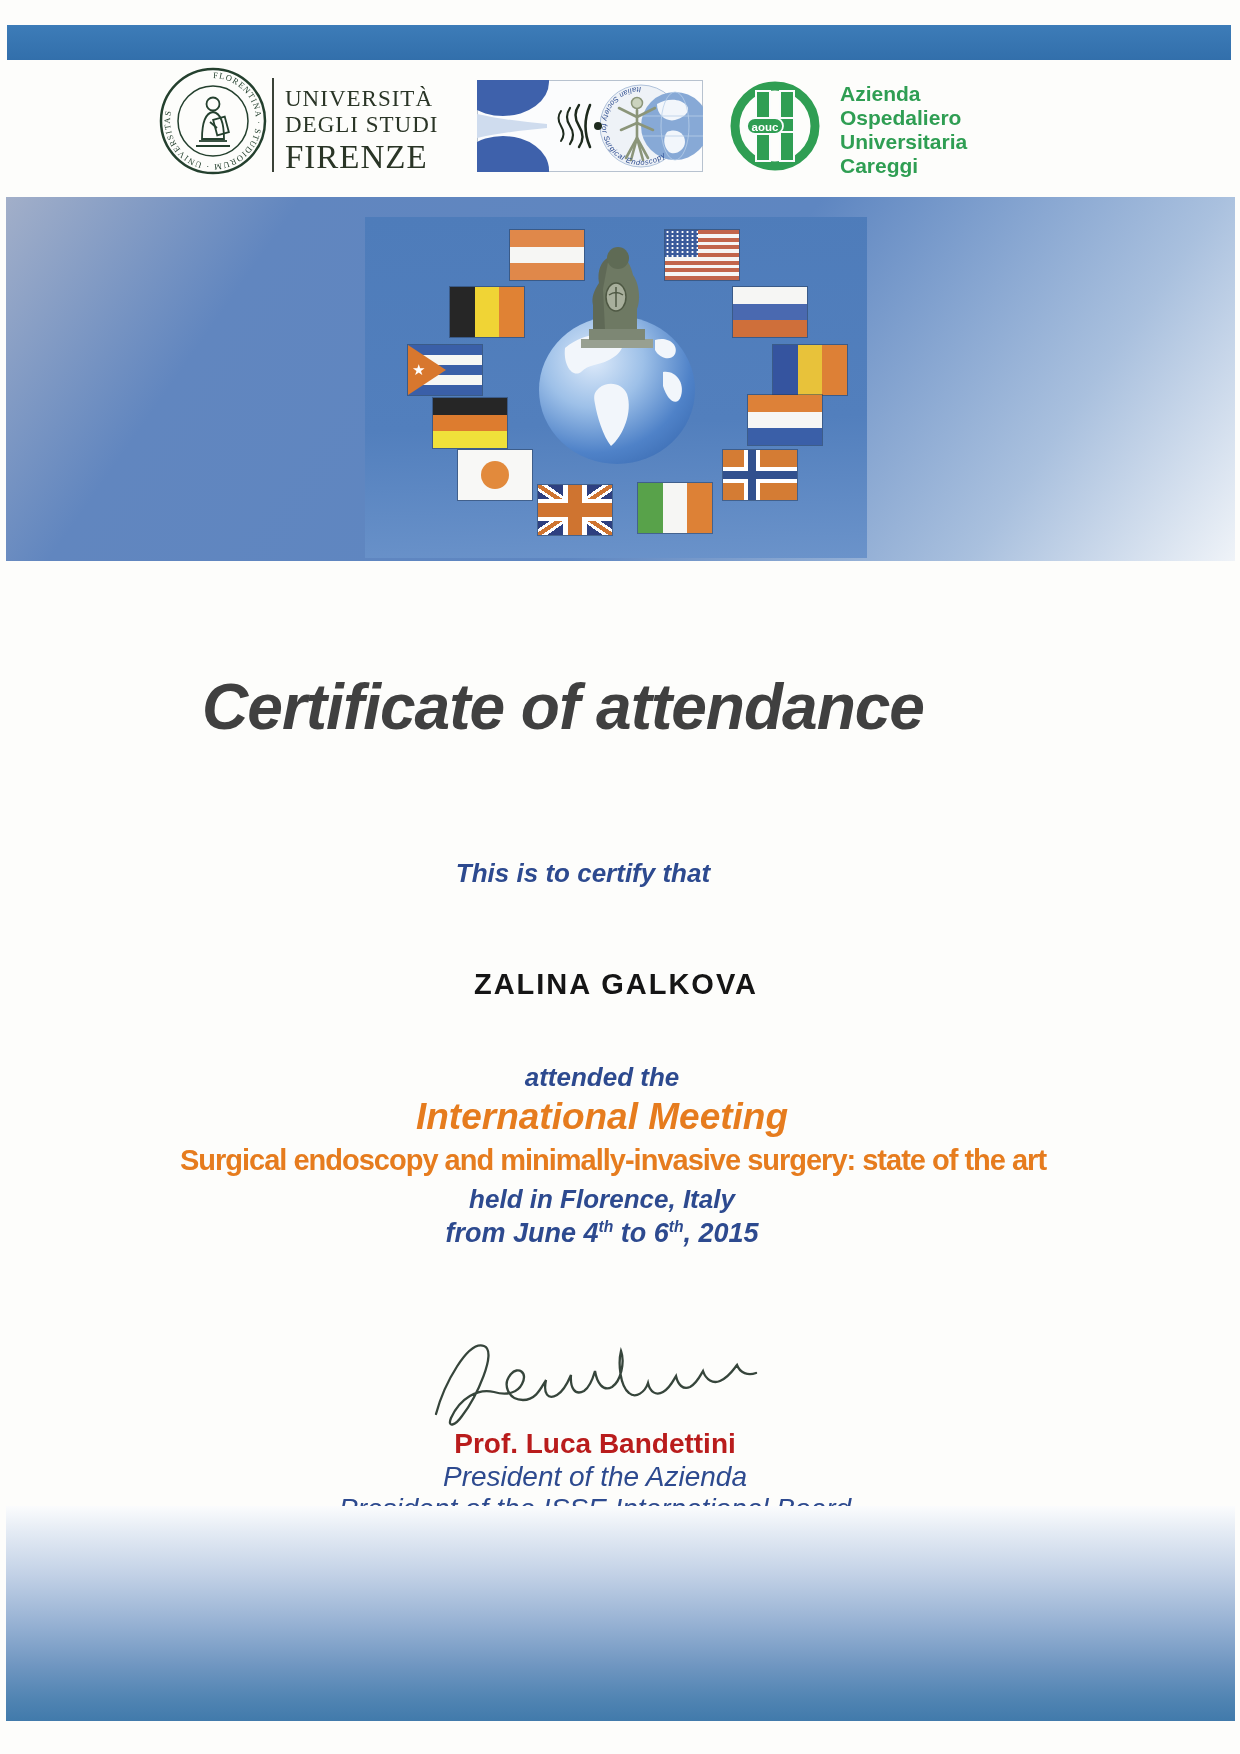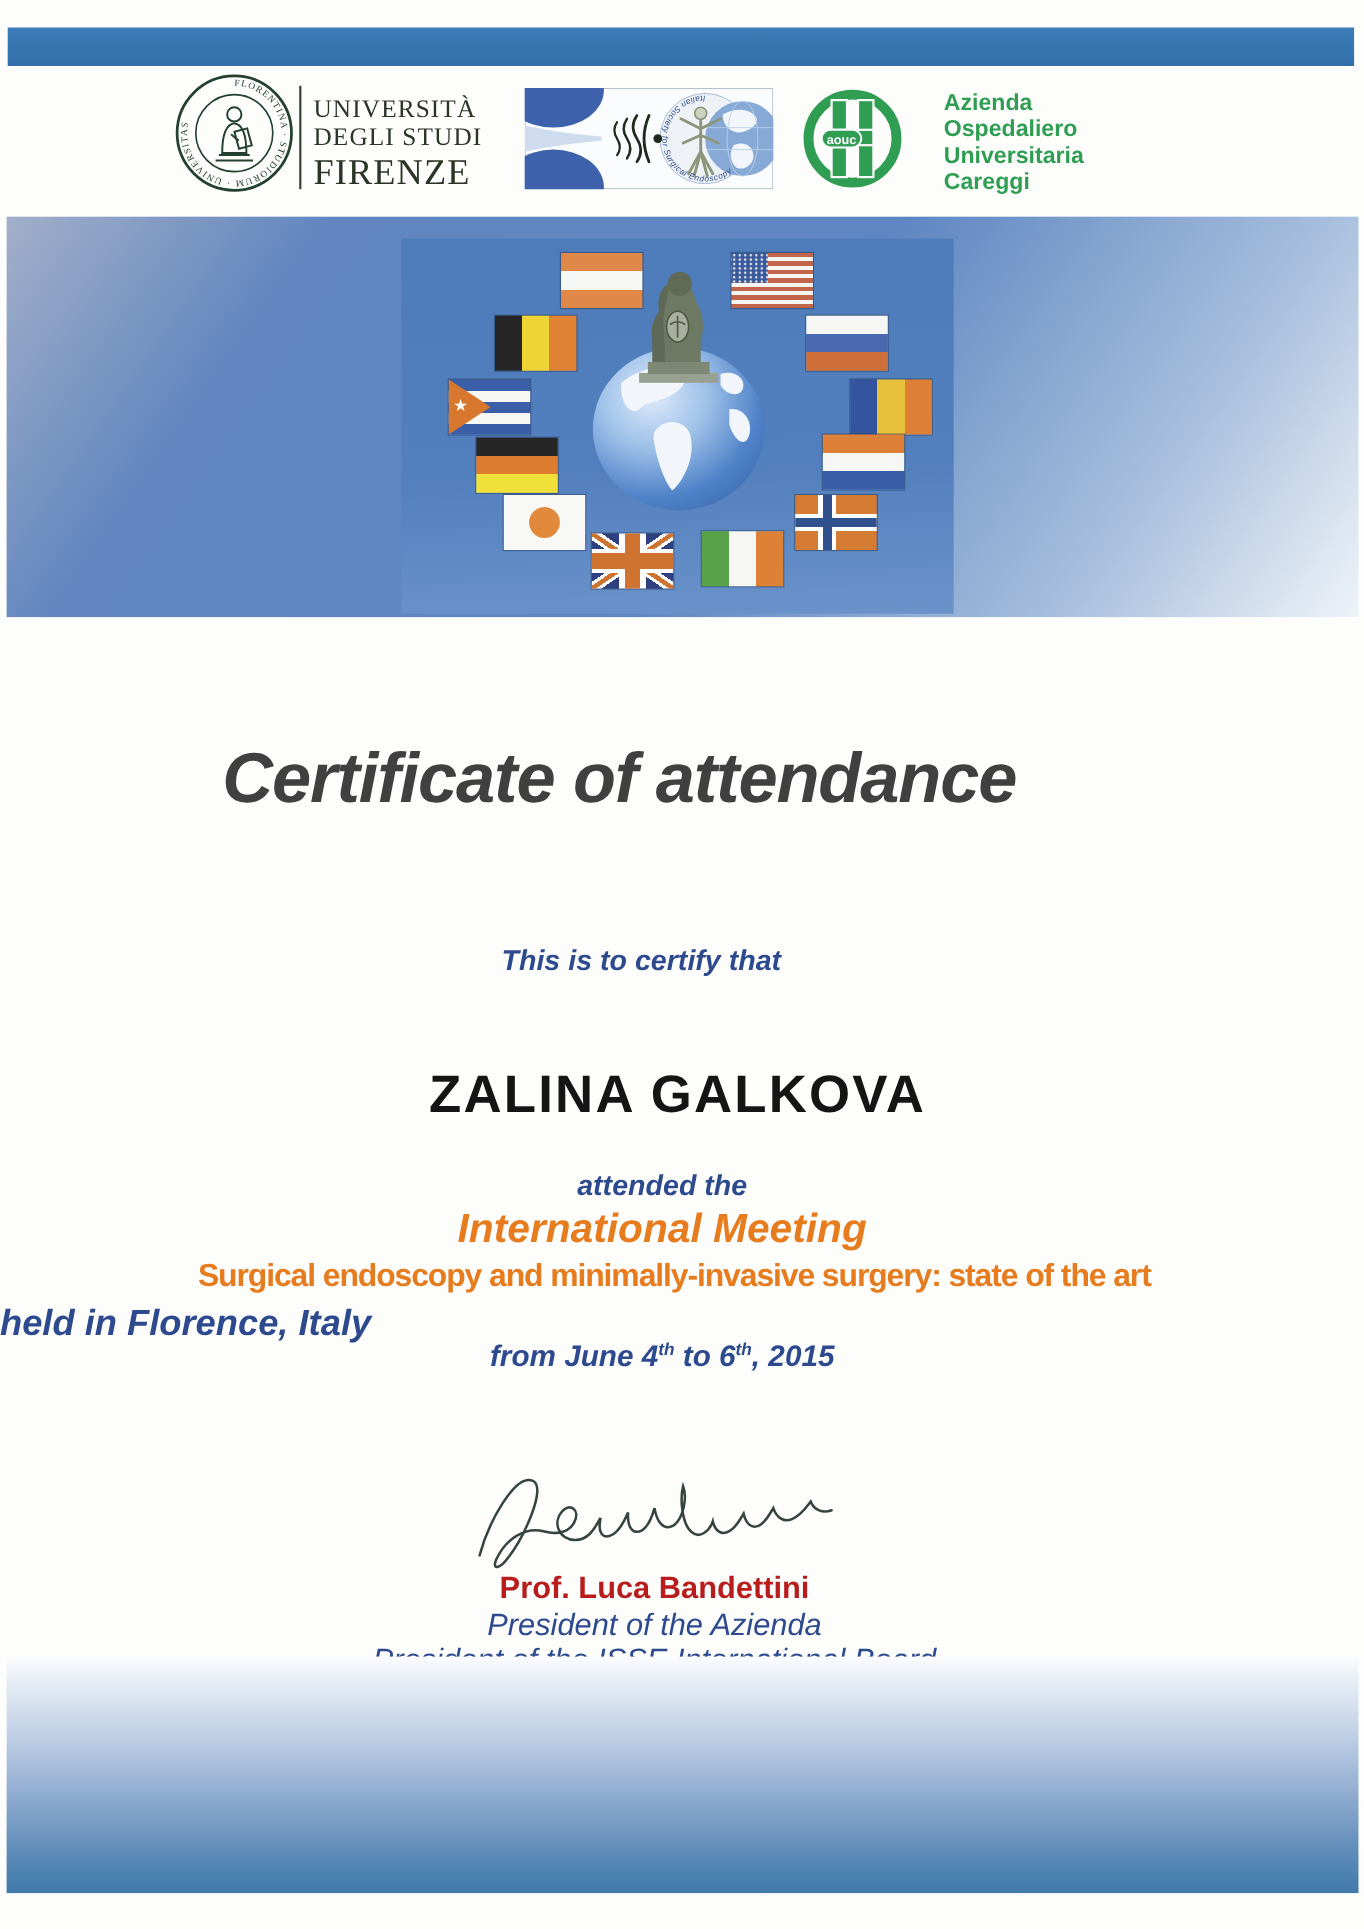--- a/index.html
+++ b/index.html
@@ -17,21 +17,21 @@
   .unifi{position:absolute;left:158px;top:4px;width:320px;height:120px;}
   .unifi-seal{position:absolute;left:0;top:0;}
   .unifi-divider{position:absolute;left:114px;top:12px;width:2px;height:94px;background:#3a4238;}
   .unifi-text{position:absolute;left:127px;top:20px;color:#2a3526;
     font-family:"Liberation Serif",serif;letter-spacing:1px;white-space:nowrap;}
   .unifi-line1,.unifi-line2{font-size:23px;line-height:26px;}
   .unifi-line3{font-size:33px;line-height:38px;}
   .isse-logo{position:absolute;left:477px;top:18px;}
   .aouc{position:absolute;left:727px;top:16px;width:330px;height:100px;}
   .aouc-text{position:absolute;left:113px;top:4px;color:#2f9e53;font-weight:bold;
-    font-size:21px;line-height:24px;white-space:nowrap;margin-left:18px;}
+    font-size:21px;line-height:24px;white-space:nowrap;}
   
   .banner{position:absolute;left:6px;right:5px;top:197px;height:364px;
     background:linear-gradient(125deg,#a2afc9 0%,#6186bf 20%,#5e86c1 55%,#a9c0de 82%,#eff3f8 100%);}
   .banner-inner{position:absolute;left:359px;top:20px;width:502px;height:341px;
     background:linear-gradient(178deg,#4e7cba 0%,#527fbd 60%,#6b93ca 100%);}
   .flag{position:absolute;width:74px;height:50px;box-shadow:0 0 0 1px rgba(35,55,85,.5);}
   .flag-austria{left:145px;top:13px;background:linear-gradient(to bottom,#e0884a 33.4%,#f6f6f4 33.4% 66.7%,#e0884a 66.7%);}
   .flag-usa{left:300px;top:13px;background:repeating-linear-gradient(to bottom,#c2654a 0 3.85px,#f6f6f4 3.85px 7.7px);}
   .flag-usa::before{content:"";position:absolute;left:0;top:0;width:44%;height:54%;
     background-color:#3a5a9b;background-image:radial-gradient(#ffffff 1px,transparent 1.3px);background-size:5px 4px;}
@@ -65,29 +65,29 @@
     #2e4080;}
   .flag-ireland{left:273px;top:266px;background:linear-gradient(to right,#58a24a 33.4%,#f6f6f4 33.4% 66.7%,#dd8136 66.7%);}
   .globe{position:absolute;left:172px;top:97px;z-index:1;}
   .statue{position:absolute;left:210px;top:22px;z-index:2;}
   
   .cert-title{position:absolute;top:672px;left:0;width:1126px;text-align:center;
     font-style:italic;font-weight:bold;font-size:64px;line-height:1.1;letter-spacing:-1px;color:#404040;}
   .certify-line{position:absolute;top:858px;left:0;width:1166px;text-align:center;
     font-style:italic;font-weight:bold;font-size:26px;color:#2d4a8f;}
   .attendee-name{position:absolute;top:968px;left:0;width:1232px;text-align:center;
-    font-weight:bold;font-size:48px;letter-spacing:2px;color:#151515;}
+    font-weight:bold;font-size:29px;letter-spacing:2px;color:#151515;}
   .attended-line{position:absolute;top:1062px;left:0;width:1204px;text-align:center;
     font-style:italic;font-weight:bold;font-size:26px;color:#2d4a8f;}
   .meeting-name{position:absolute;top:1096px;left:0;width:1204px;text-align:center;
     font-style:italic;font-weight:bold;font-size:37px;color:#e67c1e;}
   .meeting-subtitle{position:absolute;top:1144px;left:0;width:1226px;text-align:center;
     font-weight:bold;font-size:29px;letter-spacing:-1px;color:#e67c1e;}
-  .location-line{position:absolute;top:1184px;left:0;width:1204px;
-    font-style:italic;font-weight:bold;font-size:33px;color:#2d4a8f;}
+  .location-line{position:absolute;top:1184px;left:0;width:1204px;text-align:center;
+    font-style:italic;font-weight:bold;font-size:26px;color:#2d4a8f;}
   .date-line{position:absolute;top:1218px;left:0;width:1204px;text-align:center;
     font-style:italic;font-weight:bold;font-size:27px;color:#2d4a8f;}
   .date-line sup{font-size:58%;}
   
   .signature{position:absolute;left:420px;top:1330px;}
   .sig-name{position:absolute;top:1428px;left:0;width:1190px;text-align:center;
     font-weight:bold;font-size:28px;color:#b91c1c;}
   .sig-role1{position:absolute;top:1461px;left:0;width:1190px;text-align:center;
     font-style:italic;font-size:28px;color:#2d4a8f;}
   .sig-role2{position:absolute;top:1493px;left:0;width:1190px;text-align:center;

